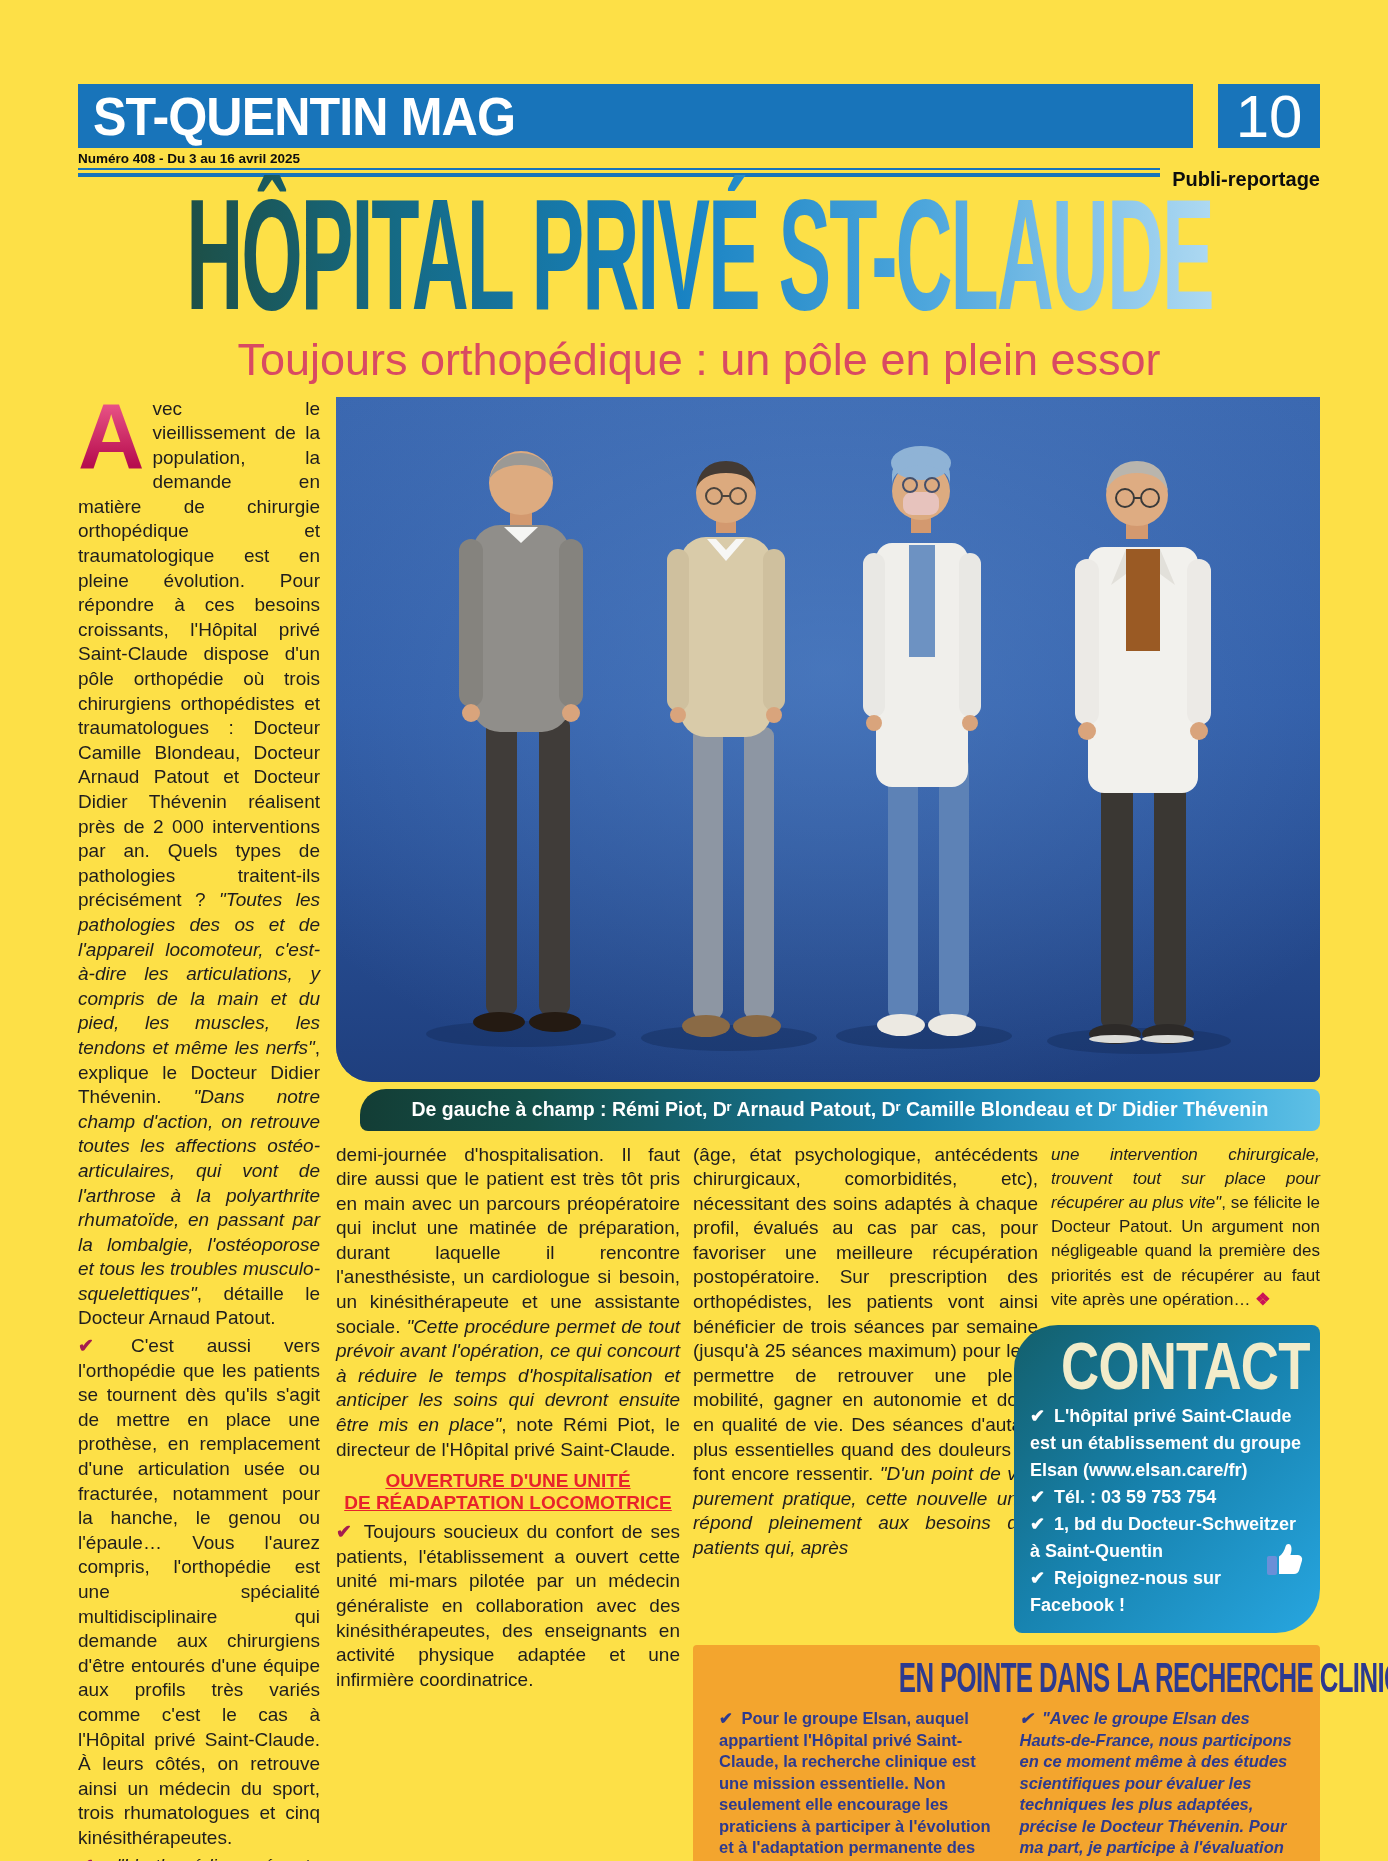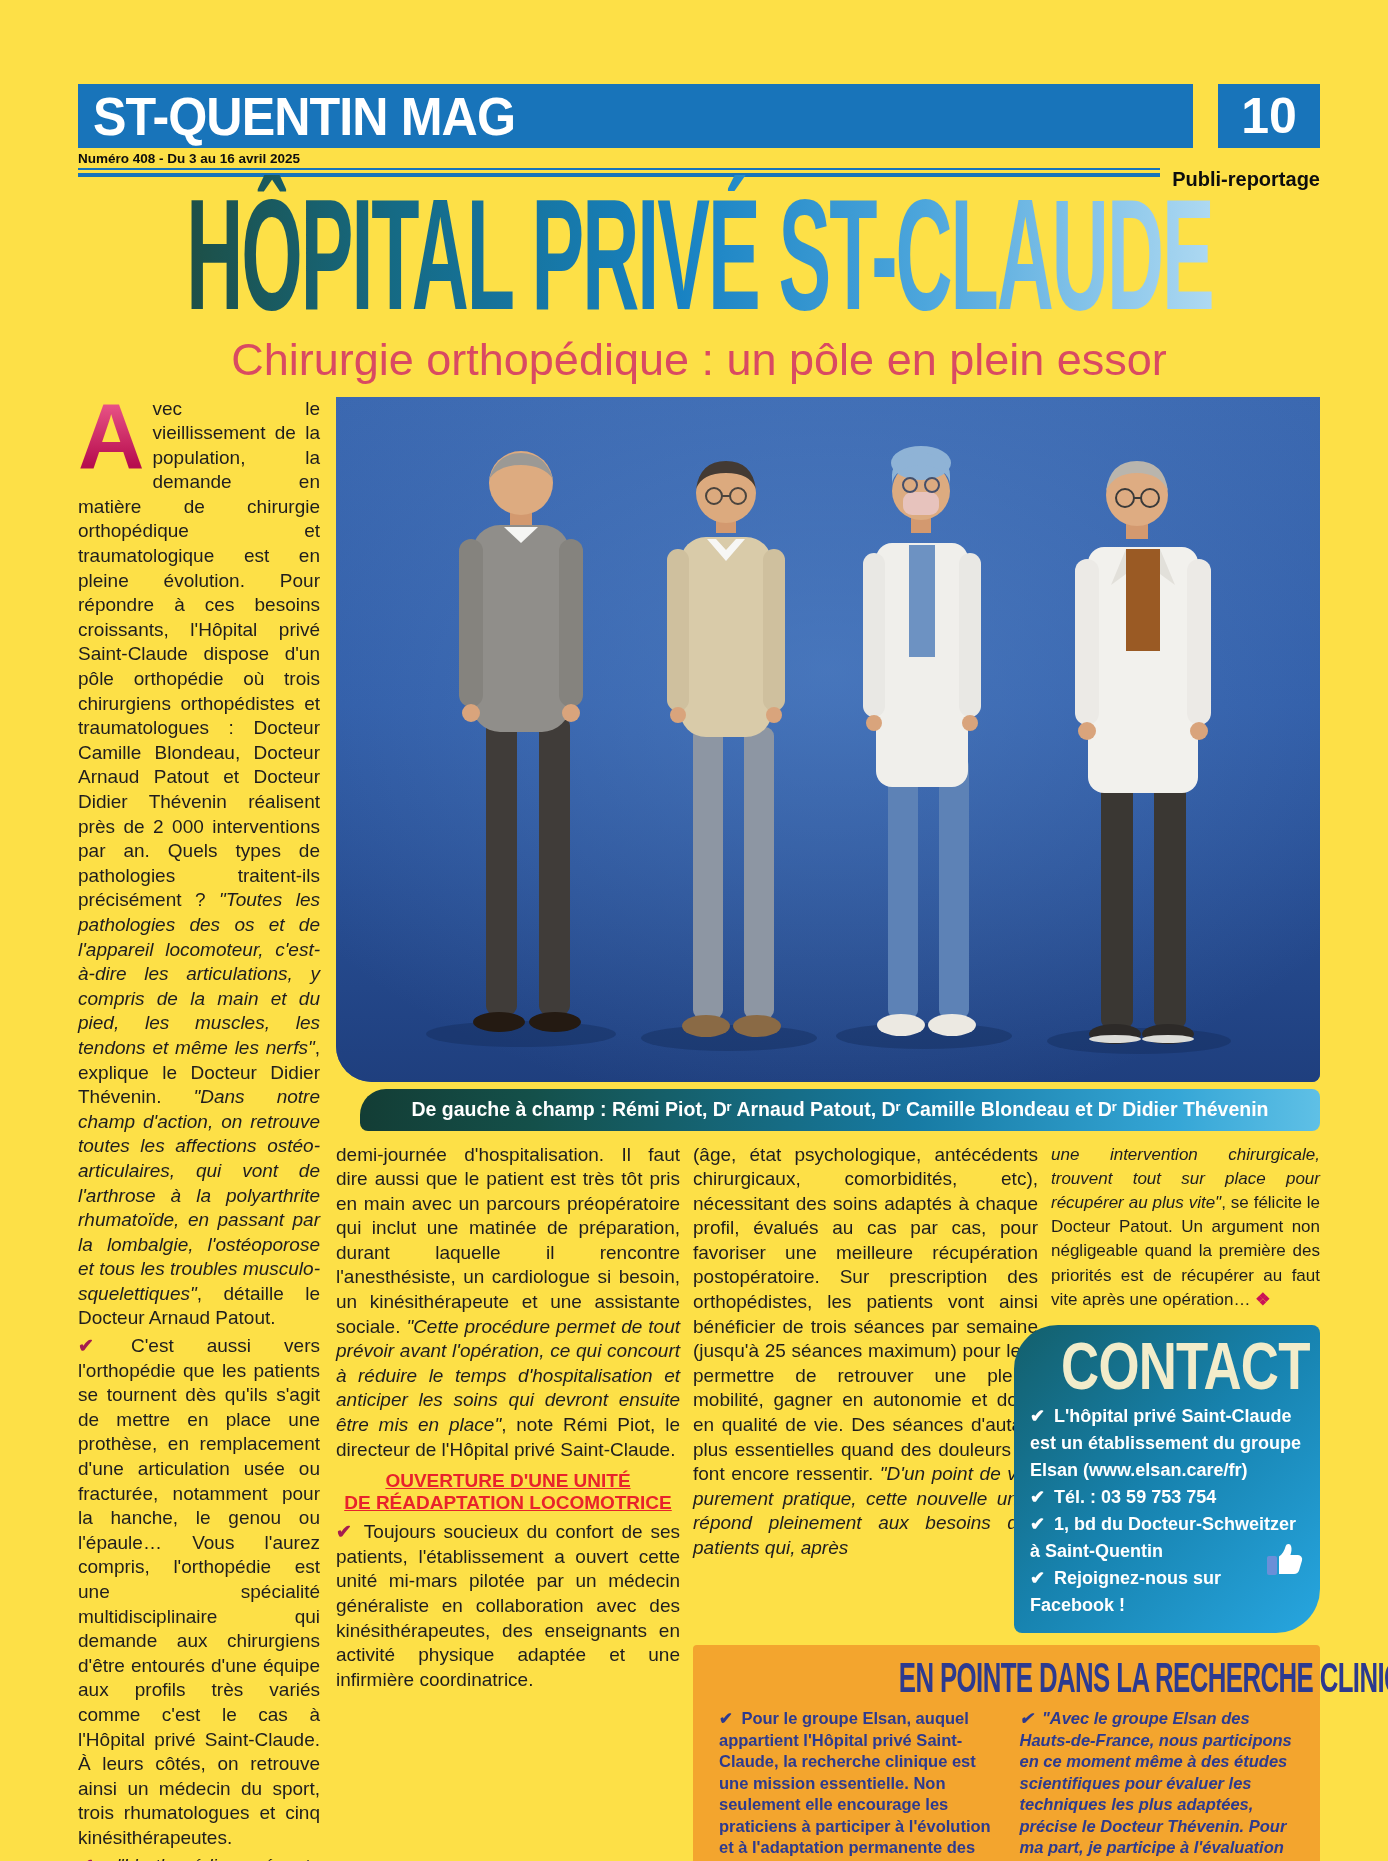--- a/index.html
+++ b/index.html
@@ -11,21 +11,21 @@
     --contact-teal:#135f6b; --contact-blue:#27a6e0;
   }
   *{margin:0;padding:0;box-sizing:border-box;}
   body{background:#ffffff;font-family:"Liberation Sans",sans-serif;color:var(--body-ink);}
   .page{width:1388px;height:1861px;padding:84px 68px 4px 78px;overflow:hidden;background:#fde047;position:relative;}
 
   
   .masthead{position:relative;height:64px;}
   .brand-bar{position:absolute;left:0;top:0;width:1115px;height:64px;background:var(--header-blue);display:flex;align-items:center;}
   .brand{color:#fff;font-weight:bold;font-size:54px;letter-spacing:-1px;transform:scaleX(.93);transform-origin:left center;white-space:nowrap;padding-left:16px;line-height:1;}
-  .page-no{position:absolute;right:0;top:0;width:102px;height:64px;background:var(--header-blue);color:#fff;font-weight:bold;font-size:50px;display:flex;align-items:center;justify-content:center;}
+  .page-no{position:absolute;right:0;top:0;width:102px;height:64px;background:var(--header-blue);color:#fff;font-weight:normal;font-size:60px;display:flex;align-items:center;justify-content:center;}
   .subhead{margin-top:3px;}
   .issue{font-size:13.5px;font-weight:bold;color:#0d0d0d;margin-bottom:2px;}
   .rule-row{display:flex;gap:12px;}
   .rule{flex:1;height:9px;border-top:2px solid var(--header-blue);border-bottom:4px solid var(--header-blue);}
   .tag{font-size:20px;font-weight:bold;color:#0d0d0d;white-space:nowrap;}
 
   
   .title{height:138px;margin-top:4px;display:flex;align-items:flex-end;justify-content:center;overflow:visible;}
   .title-inner{display:inline-block;font-size:158px;font-weight:bold;line-height:1;letter-spacing:-4px;white-space:nowrap;transform:scaleX(.5);transform-origin:center;
     background:linear-gradient(90deg,var(--title-teal) 0%,#156a84 20%,var(--title-blue) 48%,#4da6dc 72%,var(--title-light) 100%);
@@ -98,21 +98,21 @@
     <div class="issue">Numéro 408 - Du 3 au 16 avril 2025</div>
     <div class="rule-row">
       <div class="rule"></div>
       <div class="tag">Publi-reportage</div>
     </div>
   </div>
 
   <h1 class="title">
       <span class="title-inner">HÔPITAL PRIVÉ ST-CLAUDE</span>
     </h1>
-  <h2 class="subtitle">Chirurgie orthopédique : un pôle en plein essor</h2>
+  <h2 class="subtitle">Toujours orthopédique : un pôle en plein essor</h2>
 
   <div class="body-grid">
 
     <div class="col col1">
         <p class="para"><span class="dropcap">A</span><span>vec le vieillissement de la population, la demande en matière de chirurgie orthopédique et traumatologique est en pleine évolution. Pour répondre à ces besoins croissants, l'Hôpital privé Saint-Claude dispose d'un pôle orthopédie où trois chirurgiens orthopédistes et traumatologues : Docteur Camille Blondeau, Docteur Arnaud Patout et Docteur Didier Thévenin réalisent près de 2&nbsp;000 interventions par an. Quels types de pathologies traitent-ils précisément ? </span><span class="it">"Toutes les pathologies des os et de l'appareil locomoteur, c'est-à-dire les articulations, y compris de la main et du pied, les muscles, les tendons et même les nerfs"</span><span>, explique le Docteur Didier Thévenin. </span><span class="it">"Dans notre champ d'action, on retrouve toutes les affections ostéo-articulaires, qui vont de l'arthrose à la polyarthrite rhumatoïde, en passant par la lombalgie, l'ostéoporose et tous les troubles musculo-squelettiques"</span><span>, détaille le Docteur Arnaud Patout.</span></p>
         <p class="para"><span class="check">✔ </span><span>C'est aussi vers l'orthopédie que les patients se tournent dès qu'ils s'agit de mettre en place une prothèse, en remplacement d'une articulation usée ou fracturée, notamment pour la hanche, le genou ou l'épaule… Vous l'aurez compris, l'orthopédie est une spécialité multidisciplinaire qui demande aux chirurgiens d'être entourés d'une équipe aux profils très variés comme c'est le cas à l'Hôpital privé Saint-Claude. À leurs côtés, on retrouve ainsi un médecin du sport, trois rhumatologues et cinq kinésithérapeutes.</span></p>
         <p class="para"><span class="check">✔ </span><span class="it">"L'orthopédie présente l'avantage d'être une chirurgie fonctionnelle avec laquelle on obtient des résultats très rapidement. Pour simplifier, disons qu'un patient peut arriver en boitant et repartir en marchant. Les bénéfices d'une intervention chirurgicale sont parfois immédiats"</span></p>
       </div>
 
     <div class="right-area">

